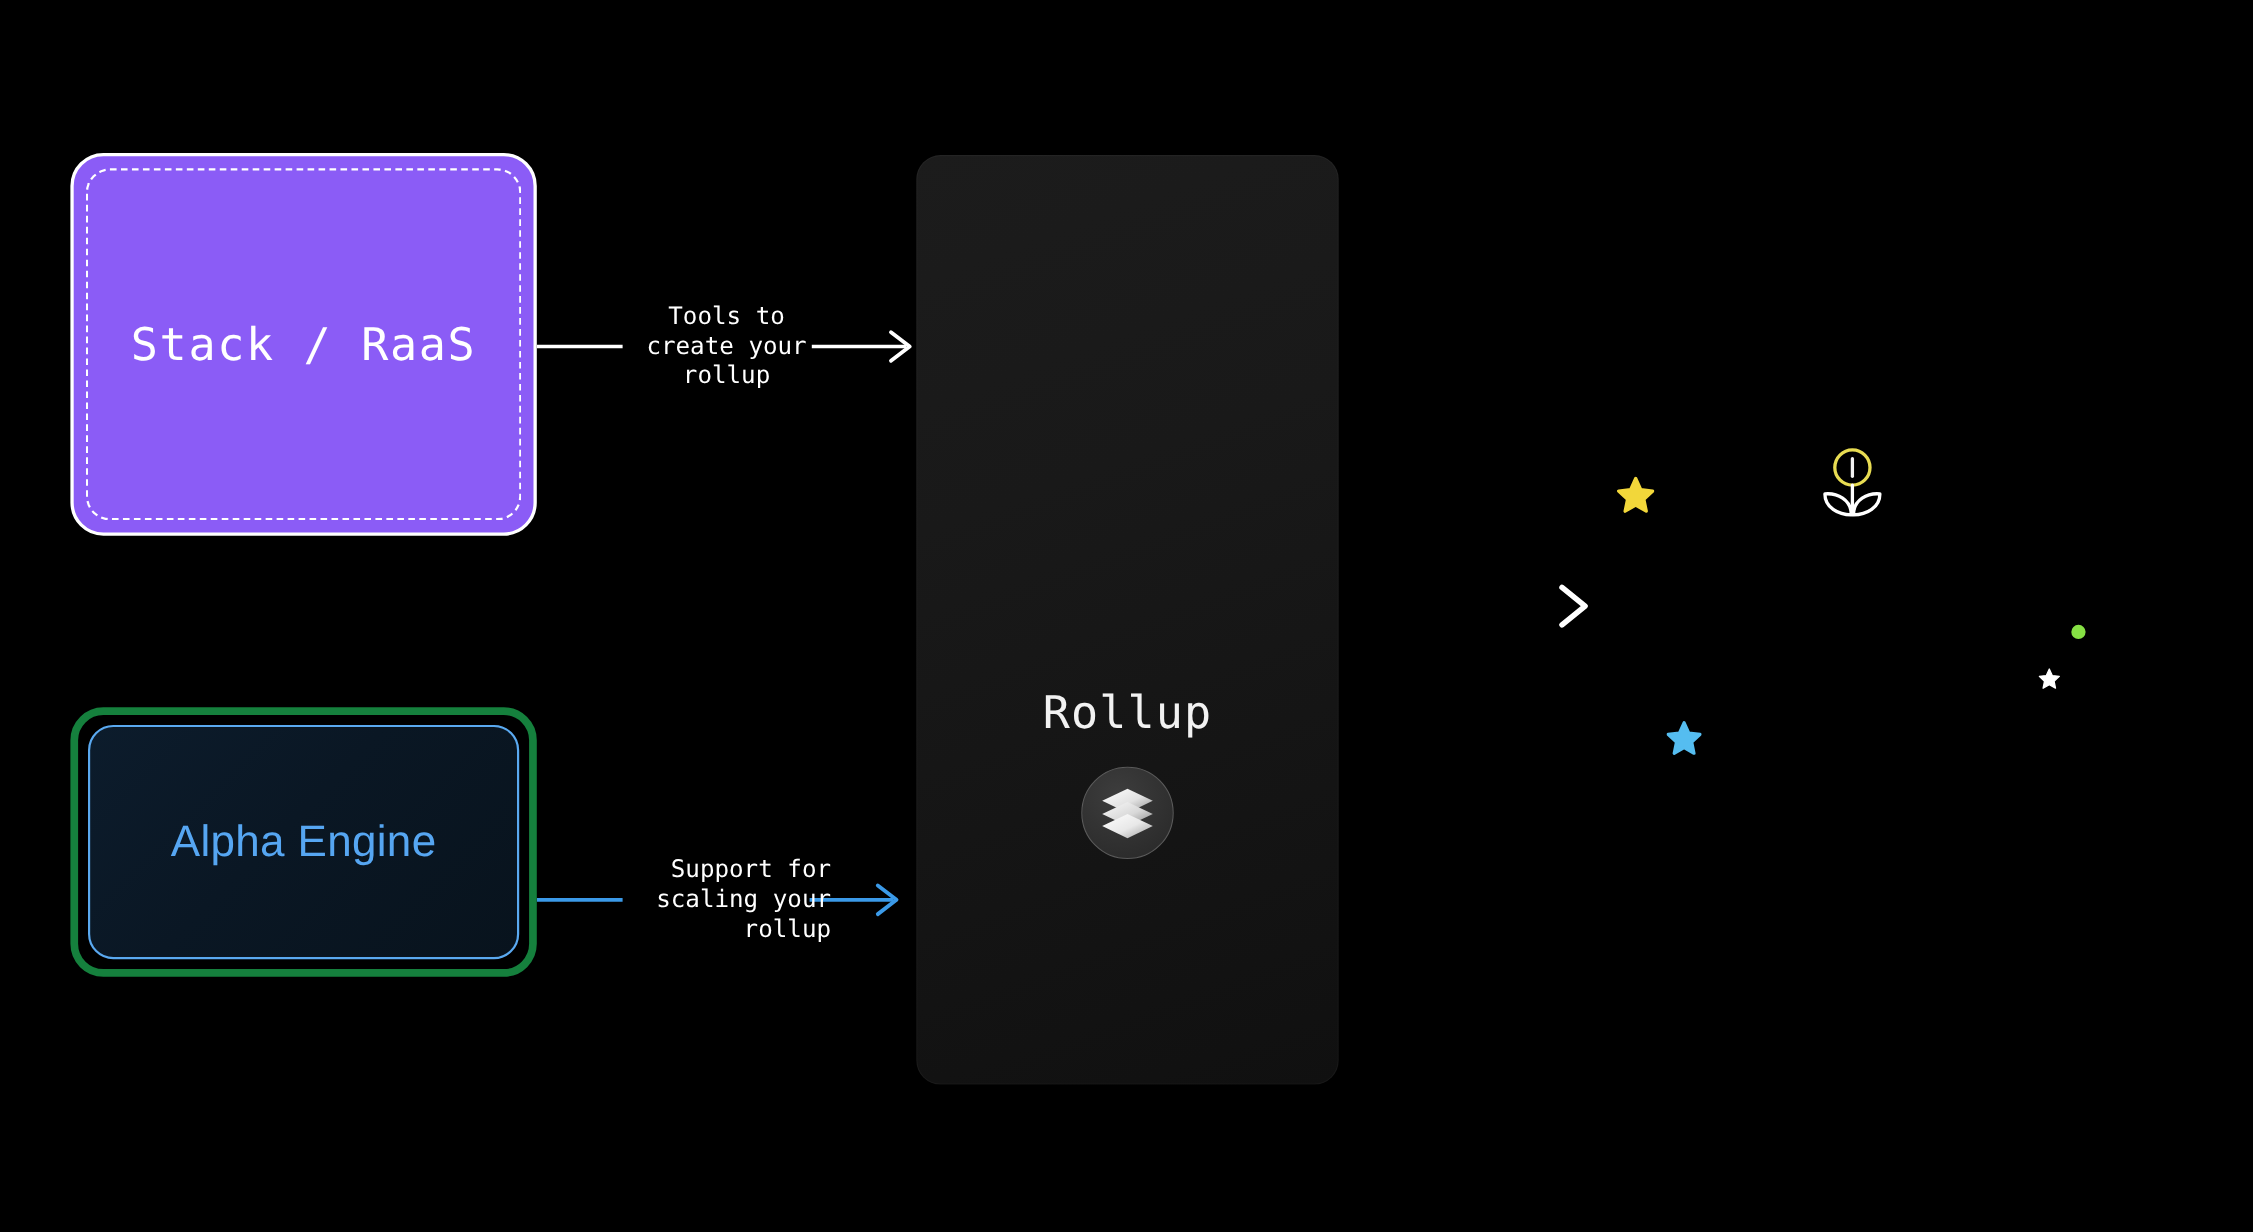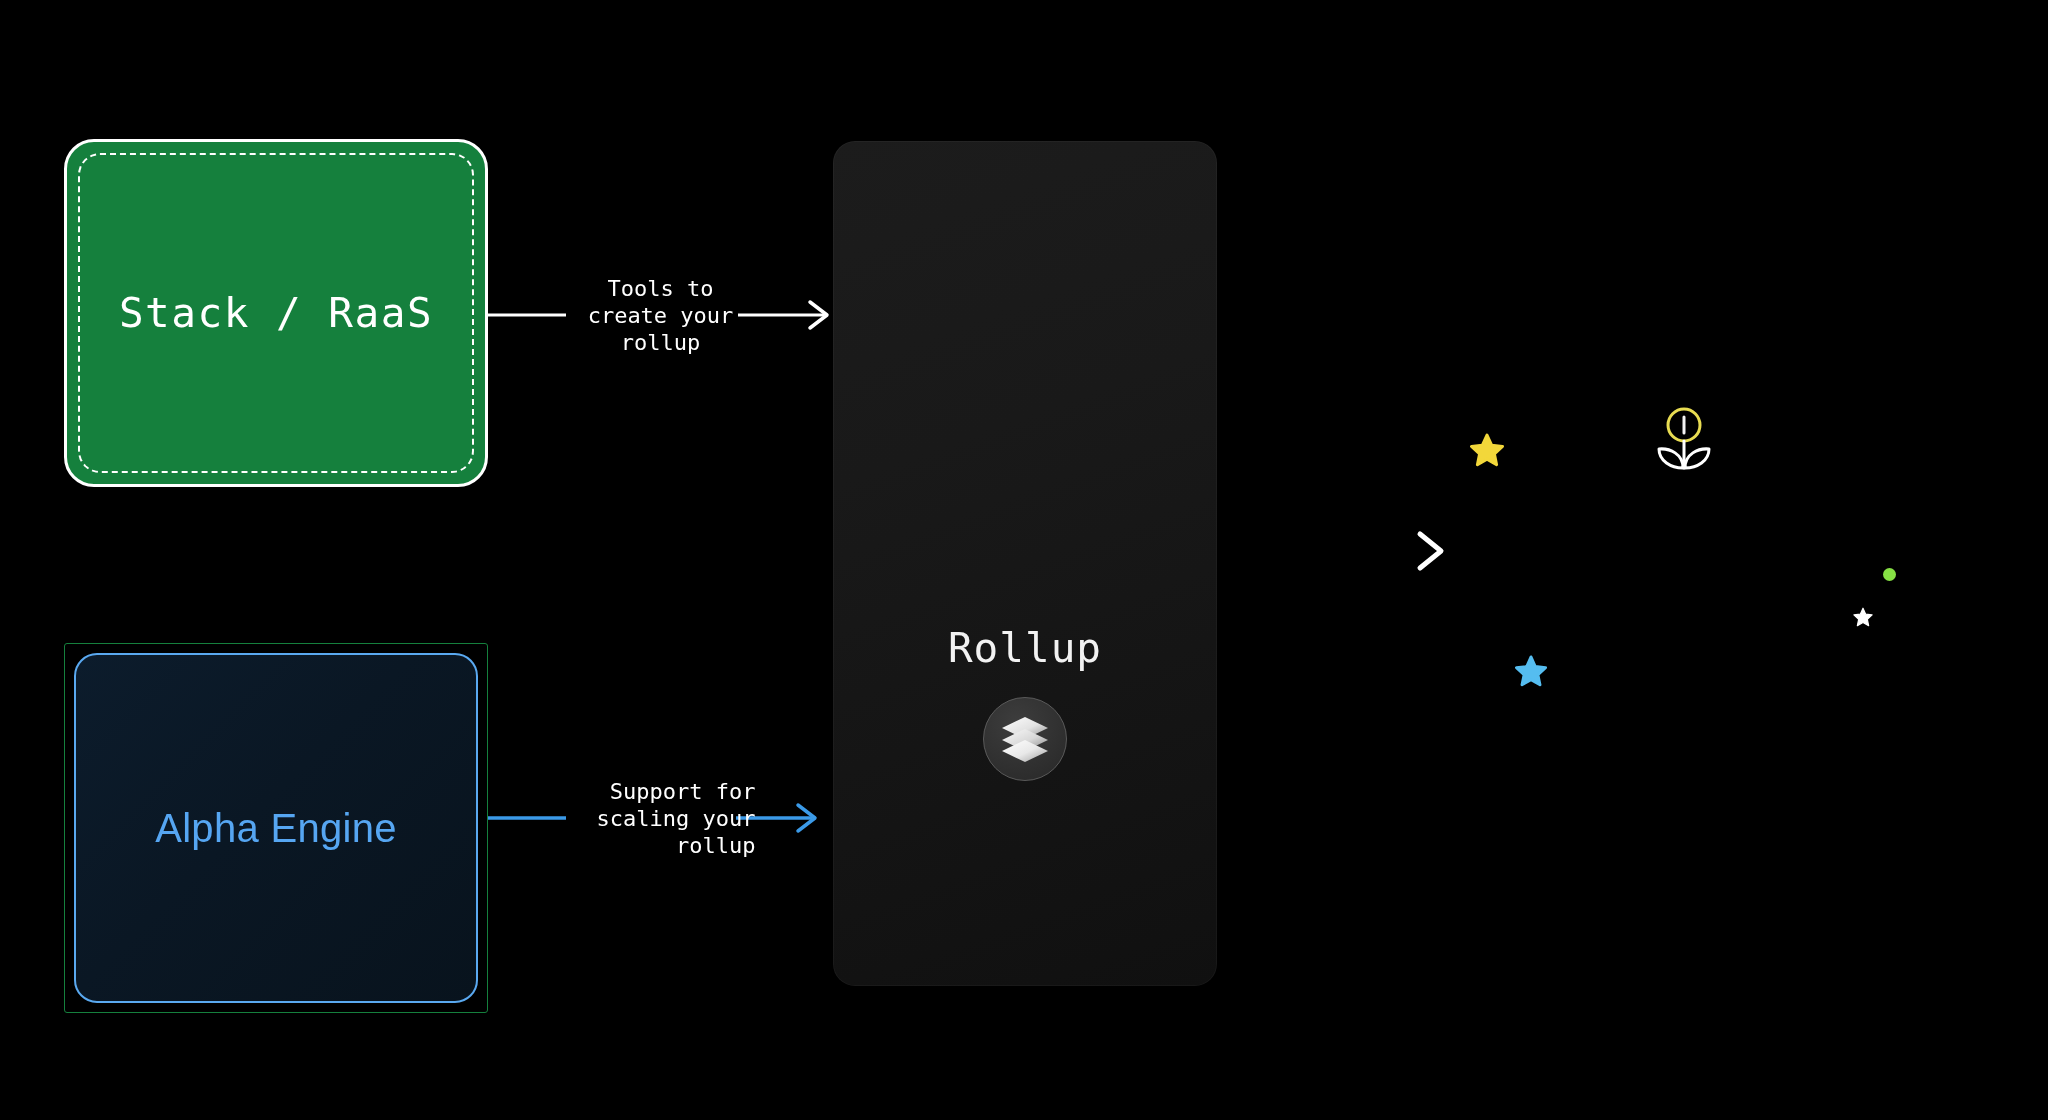--- a/index.html
+++ b/index.html
@@ -25,21 +25,21 @@
   
   #stack-raas-box {
     position: absolute;
     left: 64px;
     top: 139px;
     width: 424px;
     height: 348px;
     border: 3px solid #ffffff;
     border-radius: 30px;
     box-sizing: border-box;
-    background: #15803d;
+    background: #8b5cf6;
   }
   #stack-raas-box .inner-dash {
     position: absolute;
     left: 11px;
     top: 11px;
     right: 11px;
     bottom: 11px;
     border: 2px dashed #ffffff;
     border-radius: 22px;
     box-sizing: border-box;
@@ -57,23 +57,23 @@
     font-family: "DejaVu Sans Mono", monospace;
     white-space: pre;
   }
 
   
   #alpha-engine-box {
     position: absolute;
     left: 64px;
     top: 643px;
     width: 424px;
-    height: 370px;
-    border: 1px solid #15803d;
-    border-radius: 3px;
+    height: 245px;
+    border: 7px solid #15803d;
+    border-radius: 30px;
     box-sizing: border-box;
     background: #000000;
   }
   #alpha-engine-box .inner-solid {
     position: absolute;
     left: 9px;
     top: 9px;
     right: 9px;
     bottom: 9px;
     border: 2px solid #5aa9f0;

